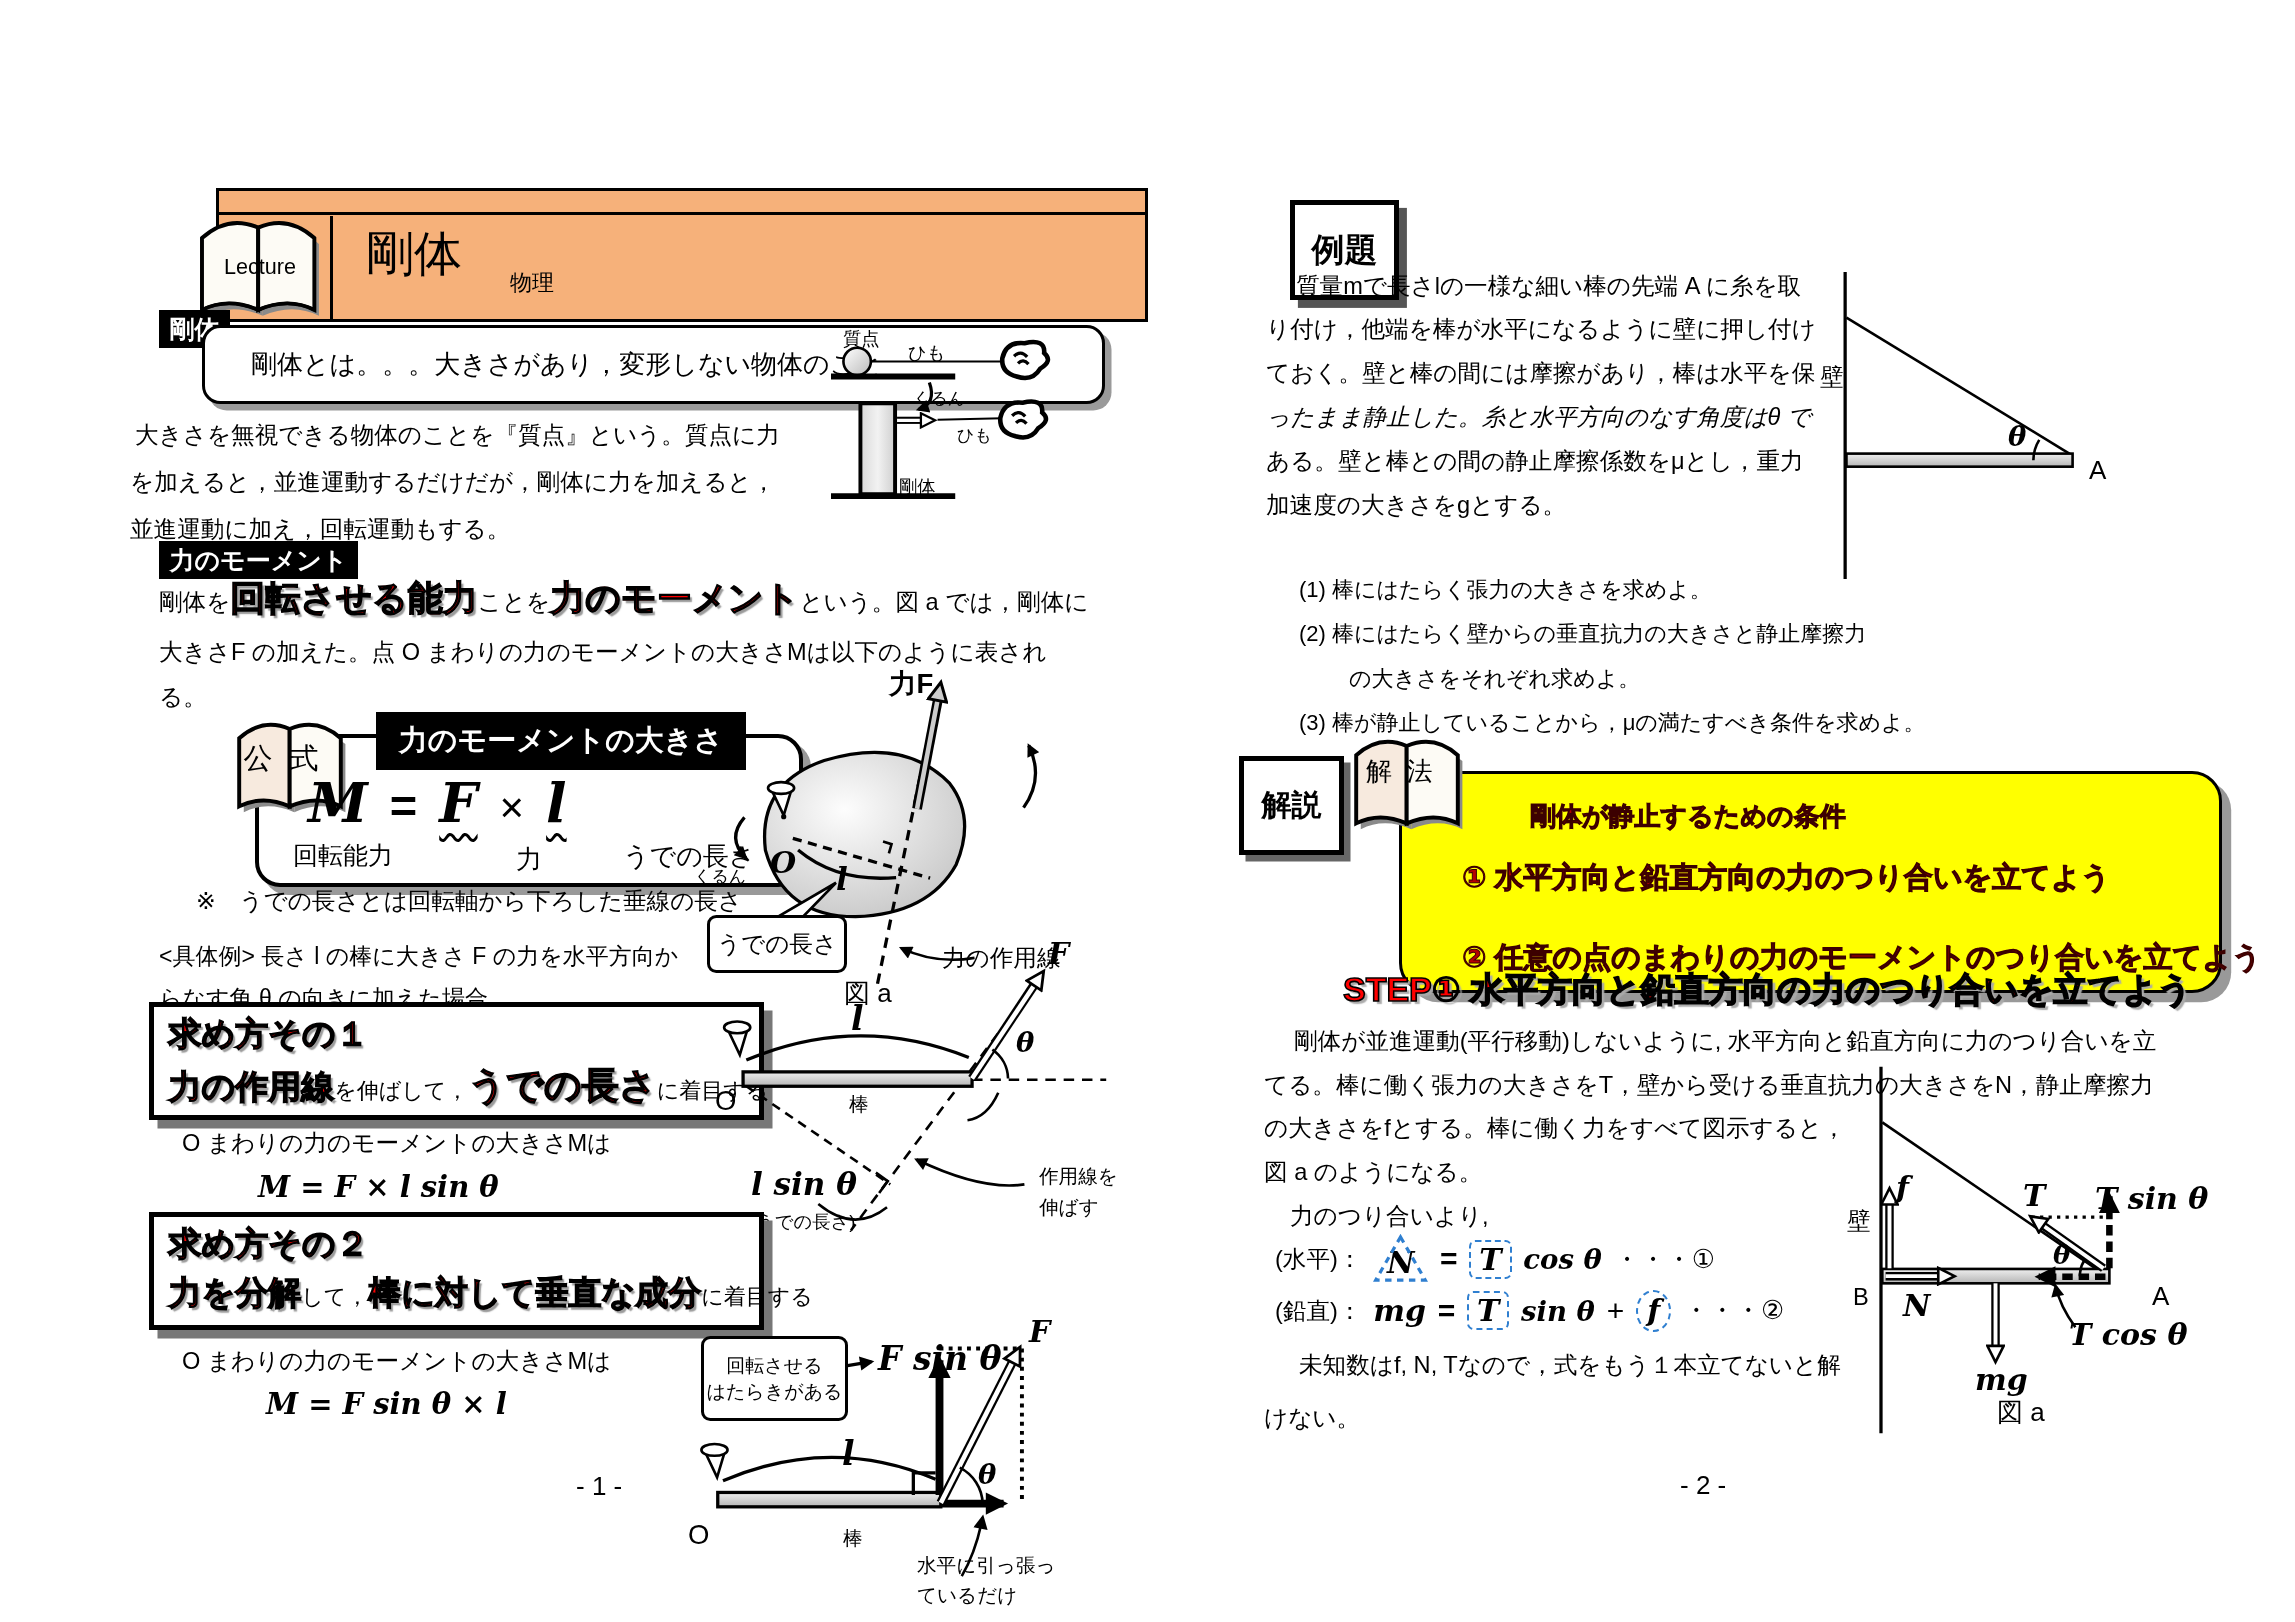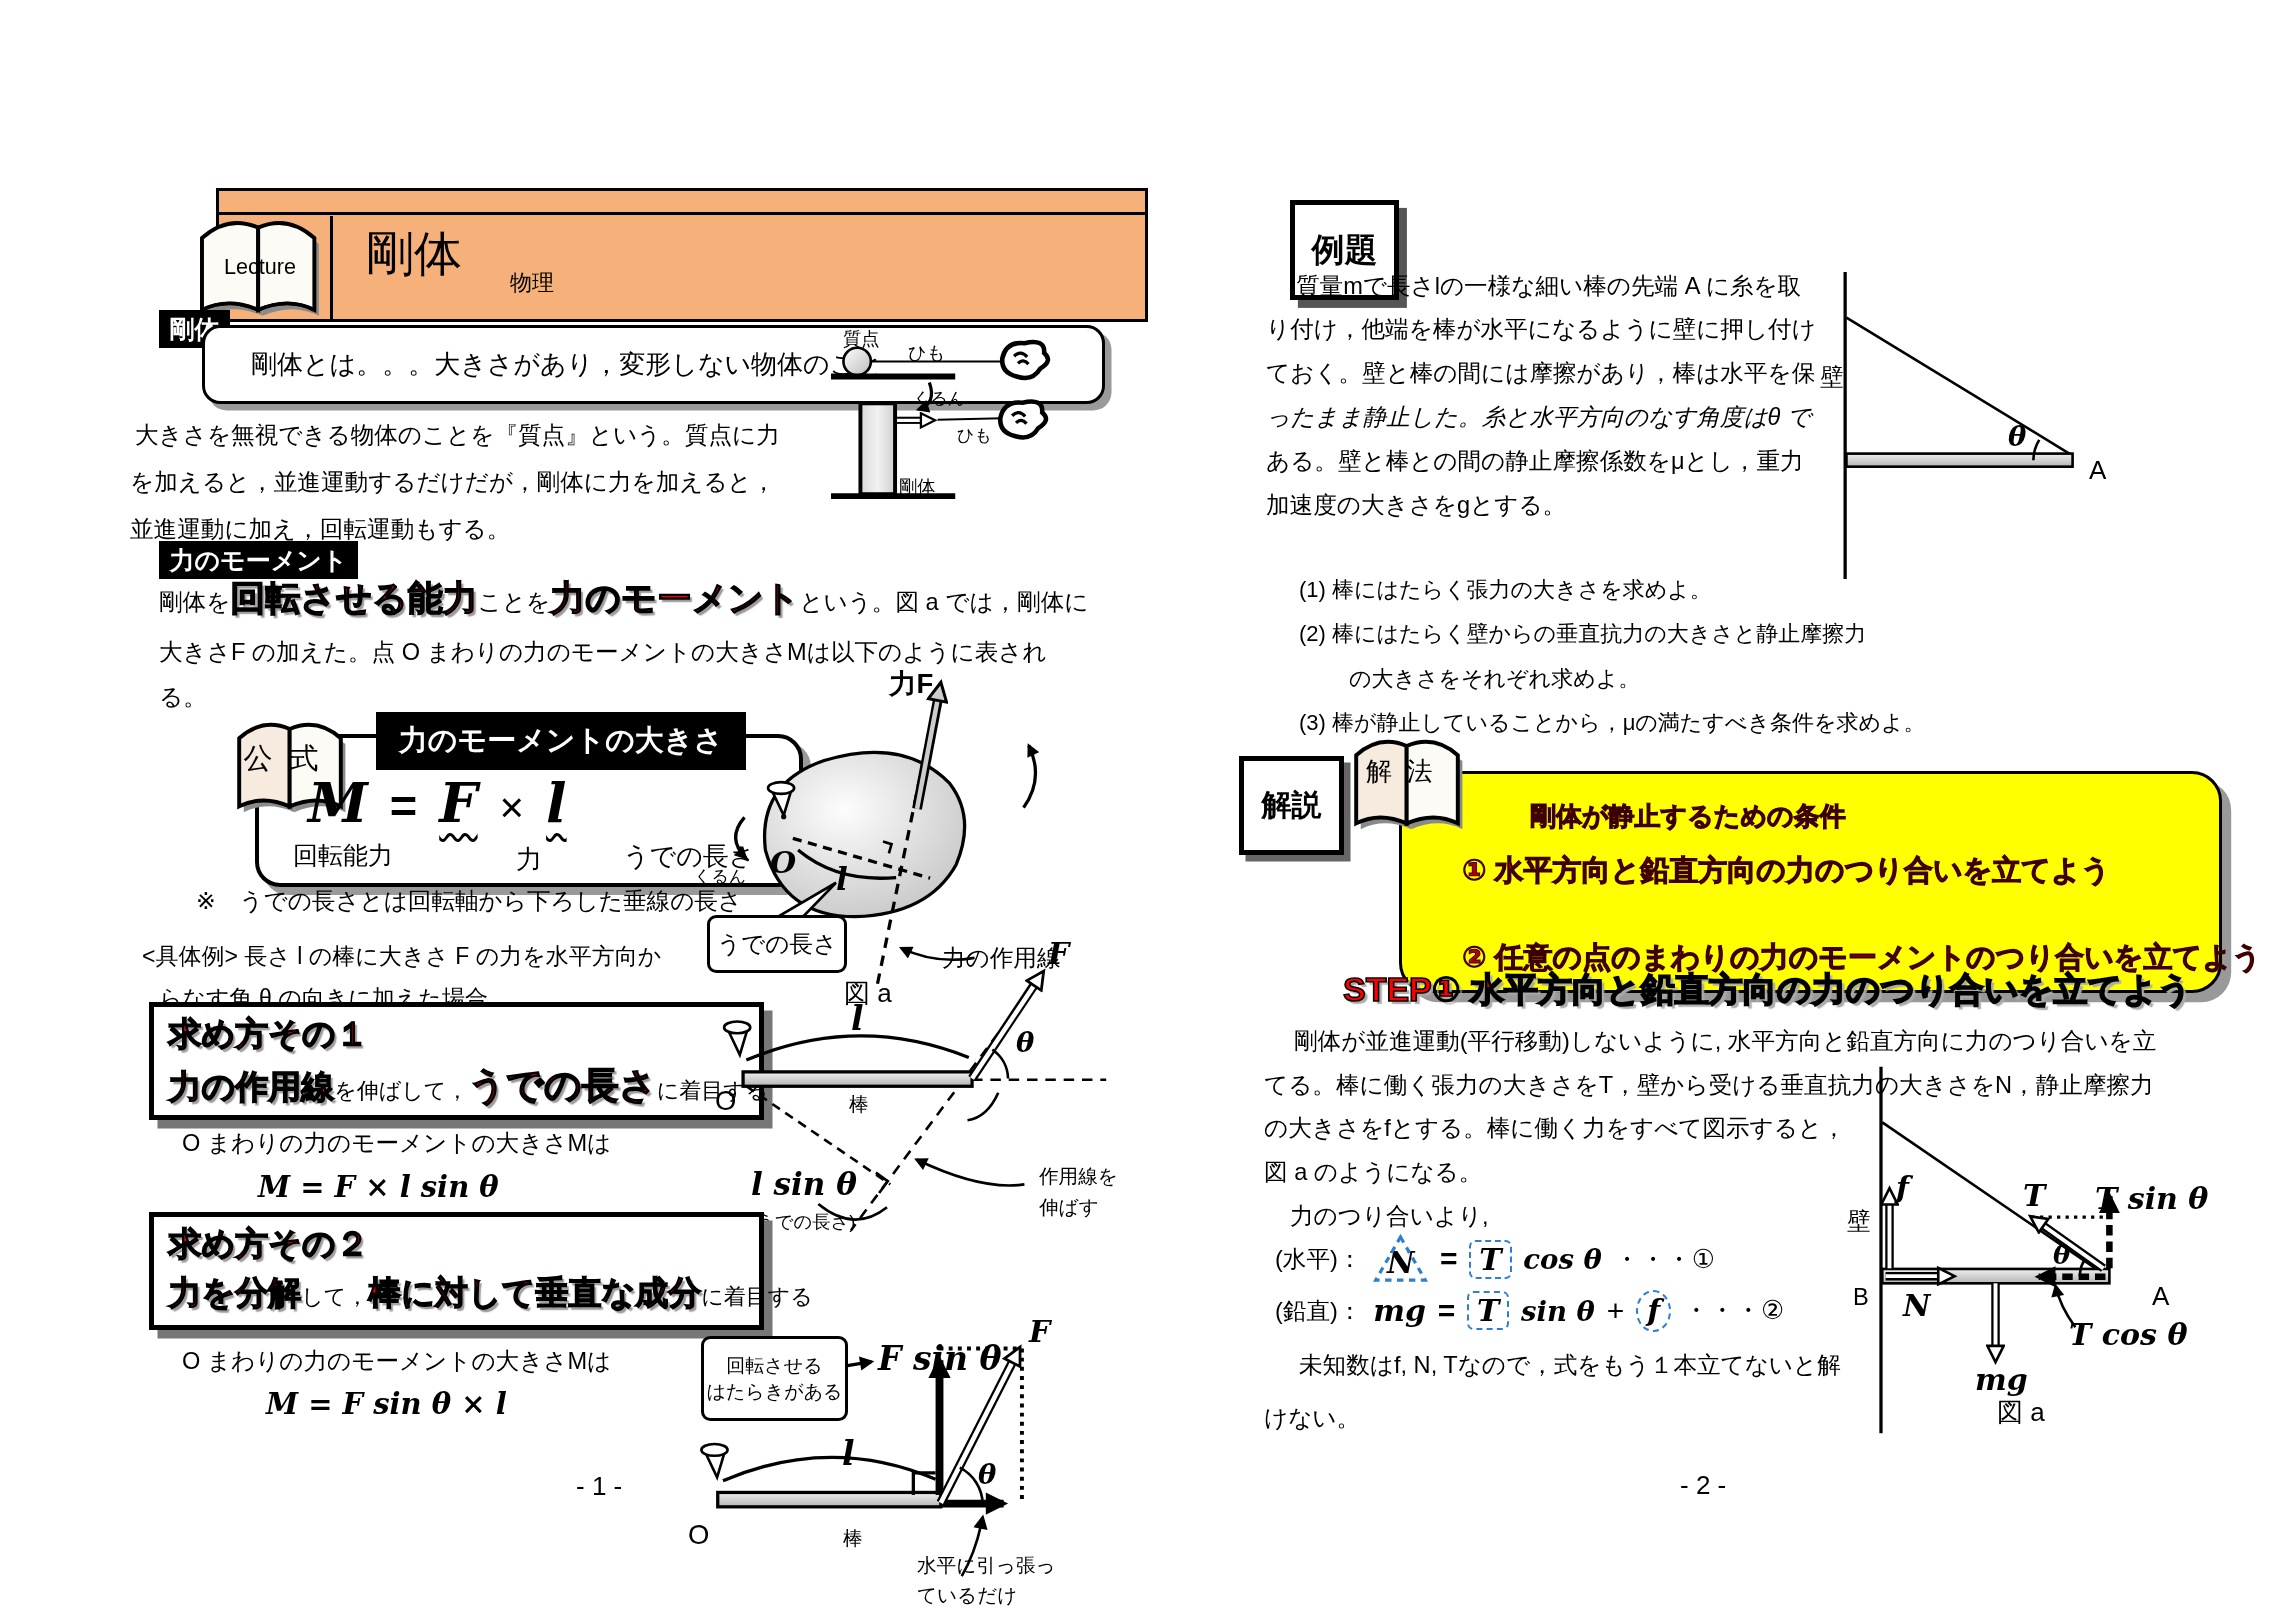--- a/index.html
+++ b/index.html
@@ -180,21 +180,21 @@
   <div class="abs math" style="left:770px;top:845px;font-size:30px;">O</div>
   <div class="abs math" style="left:836px;top:861px;font-size:31px;">l</div>
   <div class="abs t26" style="left:694px;top:865px;">くるん</div>
   <div class="abs callout" style="left:707px;top:915px;width:134px;height:52px;font-size:23.6px;">
     <span>うでの長さ</span>
   </div>
   <div class="abs t36" style="left:942px;top:942px;">力の作用線</div>
   <div class="abs t40" style="left:844px;top:976px;">図 a</div>
 
   <div class="abs t36" style="left:196px;top:885px;text-align:right;">※　うでの長さとは回転軸から下ろした垂線の長さ</div>
-  <div class="abs" style="left:142px;top:941px;font-size:23px;">&lt;具体例&gt; 長さ l の棒に大きさ F の力を水平方向か</div>
+  <div class="abs" style="left:159px;top:941px;font-size:23px;">&lt;具体例&gt; 長さ l の棒に大きさ F の力を水平方向か</div>
   <div class="abs" style="left:159px;top:983px;font-size:23px;">らなす角 θ の向きに加えた場合</div>
 
   <div class="abs methodbox" style="left:149px;top:1002px;width:576px;height:98px;">
     <div class="red-big" style="font-size:33px;">求め方その１</div>
     <div class="flexline" style="margin-top:3.9px;">
       <span class="red-big" style="font-size:33px;">力の作用線</span>
       <span class="t34">を伸ばして，</span>
       <span class="red-big" style="font-size:37px;">うでの長さ</span>
       <span class="t34">に着目する</span>
     </div>
@@ -332,21 +332,21 @@
   <div class="abs t34" style="left:1299px;top:575px;">(1) 棒にはたらく張力の大きさを求めよ。</div>
   <div class="abs t34" style="left:1299px;top:619px;">(2) 棒にはたらく壁からの垂直抗力の大きさと静止摩擦力</div>
   <div class="abs t34" style="left:1349px;top:664px;">の大きさをそれぞれ求めよ。</div>
   <div class="abs t34" style="left:1299px;top:708px;">(3) 棒が静止していることから，μの満たすべき条件を求めよ。</div>
 
   <div class="abs sqbadge" style="left:1239px;top:756px;width:95px;height:89px;font-size:30px;box-shadow:6.5px 6.5px 0 #666;">
     <span>解説</span>
   </div>
   <div class="abs ybox" style="left:1399px;top:771px;width:817px;height:216px;">
     <div class="abs ytext" style="left:128px;top:25px;font-size:26px;">剛体が静止するための条件</div>
-    <div class="abs ytext" style="left:60px;top:77px;font-size:29px;">① 水平方向と鉛直方向の力のつり合いを立てよう</div>
+    <div class="abs ytext" style="left:60px;top:84px;font-size:29px;">① 水平方向と鉛直方向の力のつり合いを立てよう</div>
     <div class="abs ytext" style="left:60px;top:164px;font-size:29px;">② 任意の点のまわりの力のモーメントのつり合いを立てよう</div>
   </div>
   <svg class="abs" style="left:1343px;top:725px;" width="128" height="118" viewBox="0 0 195 180">
     <path d="M20,46 Q56,14 97,32 L97,150 Q56,132 20,150 Z" fill="#8a8a8a" transform="translate(7,9)"></path>
     <path d="M175,46 Q139,14 97,32 L97,150 Q139,132 175,150 Z" fill="#8a8a8a" transform="translate(7,9)"></path>
     <path d="M20,46 Q56,14 97,32 L97,150 Q56,132 20,150 Z" fill="#f7eade" stroke="#000" stroke-width="6"></path>
     <path d="M175,46 Q139,14 97,32 L97,150 Q139,132 175,150 Z" fill="#fdfbf5" stroke="#000" stroke-width="6"></path>
   </svg>
   <div class="abs" style="left:1349px;top:754px;width:115px;text-align:center;font-size:26px;letter-spacing:14.4px;">解法</div>
 

